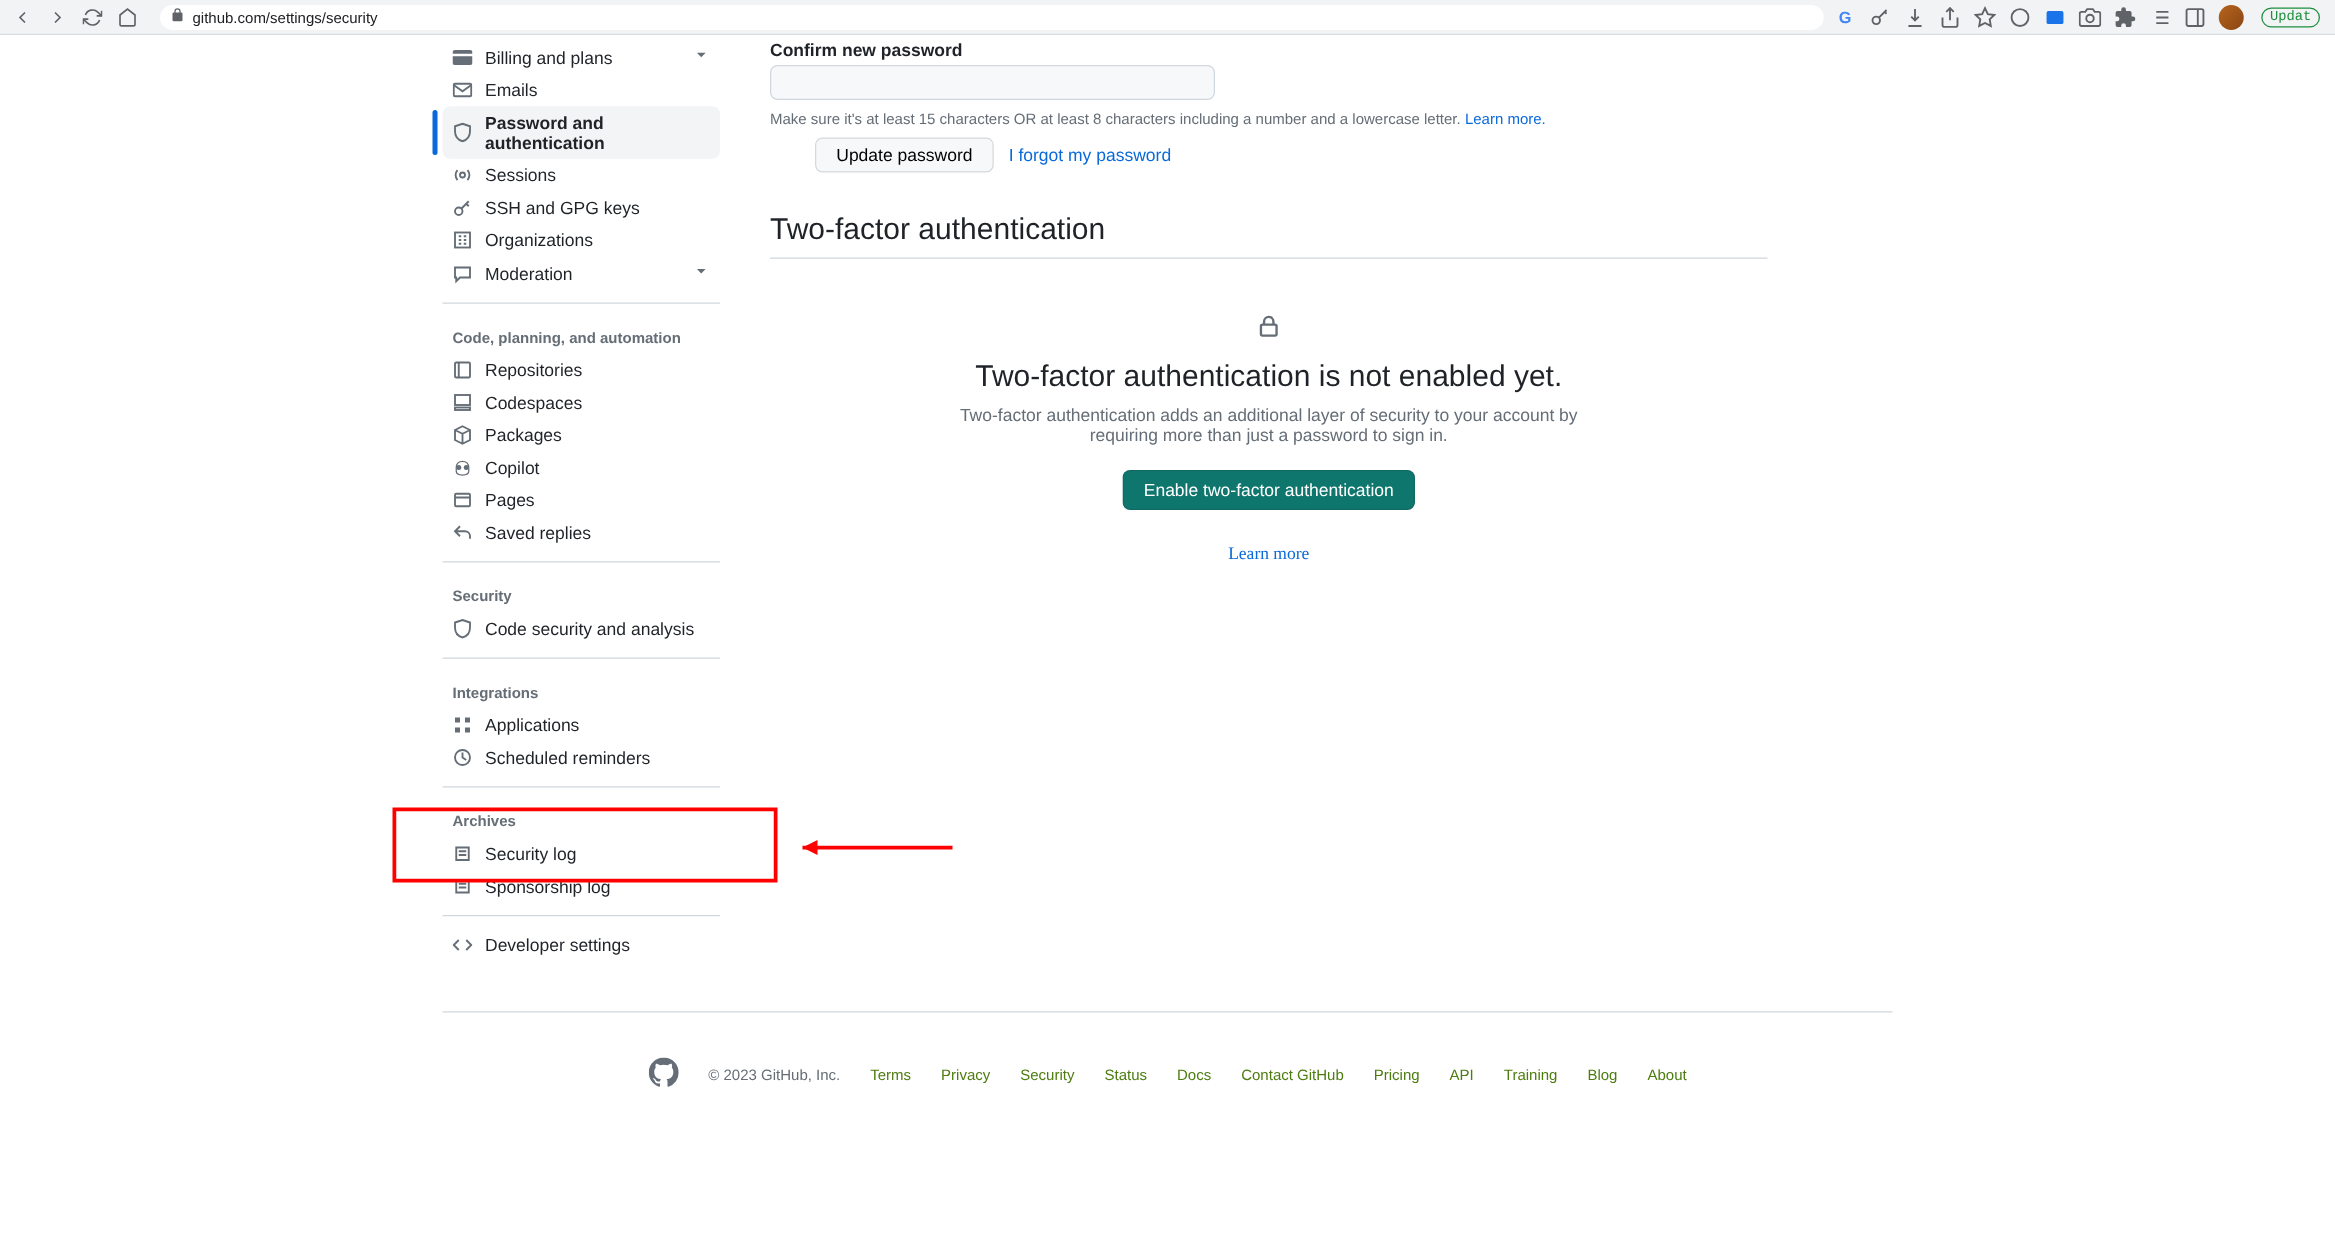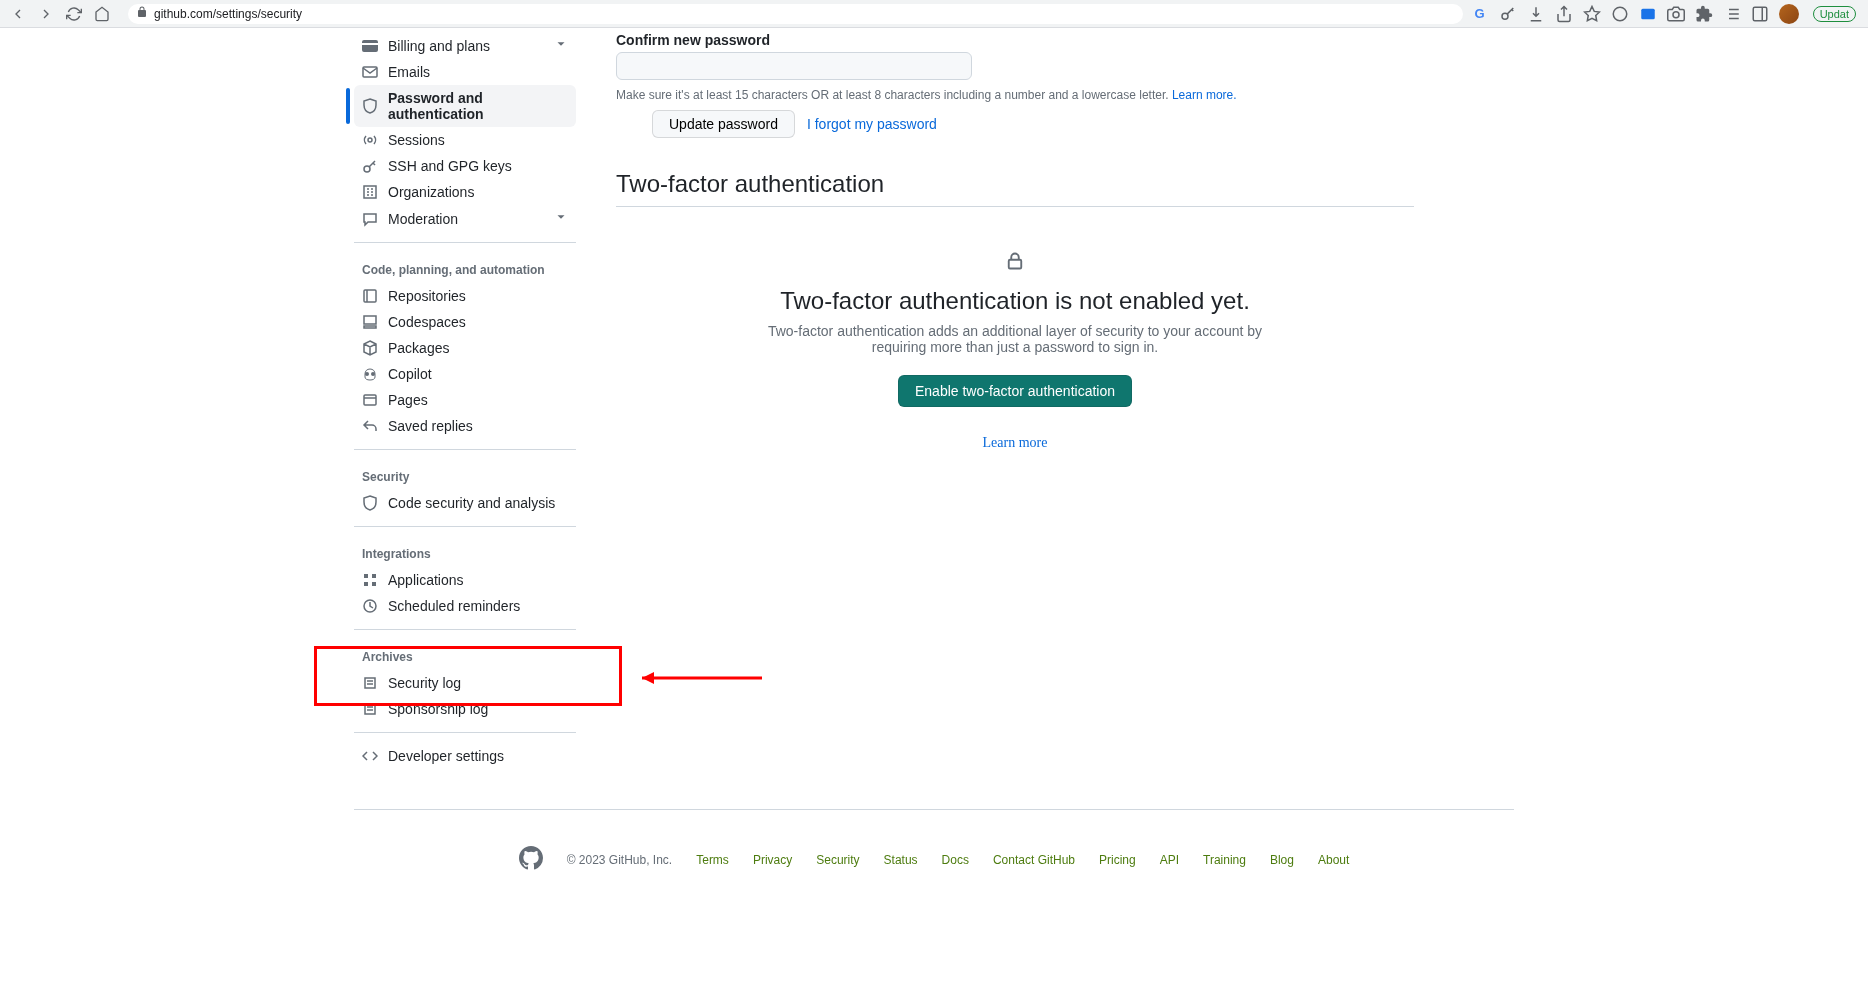--- a/index.html
+++ b/index.html
@@ -7,21 +7,21 @@
 
 
 .browser-bar { height: 28px; background: #f1f3f4; display: flex; align-items: center; padding: 4px 8px; gap: 8px; border-bottom: 1px solid #dadce0; }
 .browser-bar .nav-btn { width: 20px; height: 20px; display: flex; align-items: center; justify-content: center; color: #5f6368; cursor: pointer; }
 .browser-bar .nav-btn svg { width: 16px; height: 16px; }
 .url-box { flex: 1; height: 20px; background: #fff; border-radius: 12px; display: flex; align-items: center; padding: 0 8px; font-size: 12px; color: #202124; gap: 6px; margin-left: 8px; }
 .url-box .lock-mini { color: #5f6368; }
 .toolbar-icons { display: flex; gap: 10px; align-items: center; padding-right: 4px; }
 .toolbar-icons .ticon { width: 18px; height: 18px; color: #5f6368; display:flex; align-items:center; justify-content:center; }
 .toolbar-icons .avatar { width: 20px; height: 20px; border-radius: 50%; background: linear-gradient(135deg,#b5651d,#8b4513); }
-.update-pill { font-size: 11px; color: #1e8e3e; border:1px solid #1e8e3e; border-radius: 10px; padding: 1px 6px; margin-left: 4px; }
+.update-pill { font-size: 11px; color: #1e8e3e; border:1px solid #1e8e3e; border-radius: 10px; padding: 1px 6px; margin-left: 4px; font-family: Liberation Mono, monospace; }
 
 
 .page { display: flex; max-width: 1160px; margin: 0 auto; padding-top: 4px; }
 .sidebar { width: 230px; flex-shrink: 0; padding-right: 8px; }
 .content { flex: 1; padding-left: 32px; max-width: 830px; }
 
 
 .side-item { display: flex; align-items: center; padding: 5px 8px; font-size: 14px; color: #1f2328; border-radius: 6px; cursor: pointer; position: relative; gap: 10px; }
 .side-item.active { background: #f3f4f6; font-weight: 600; }
 .side-item.active::before { content:''; position:absolute; left:-8px; top:3px; bottom:3px; width:4px; background:#0969da; border-radius:2px; }

